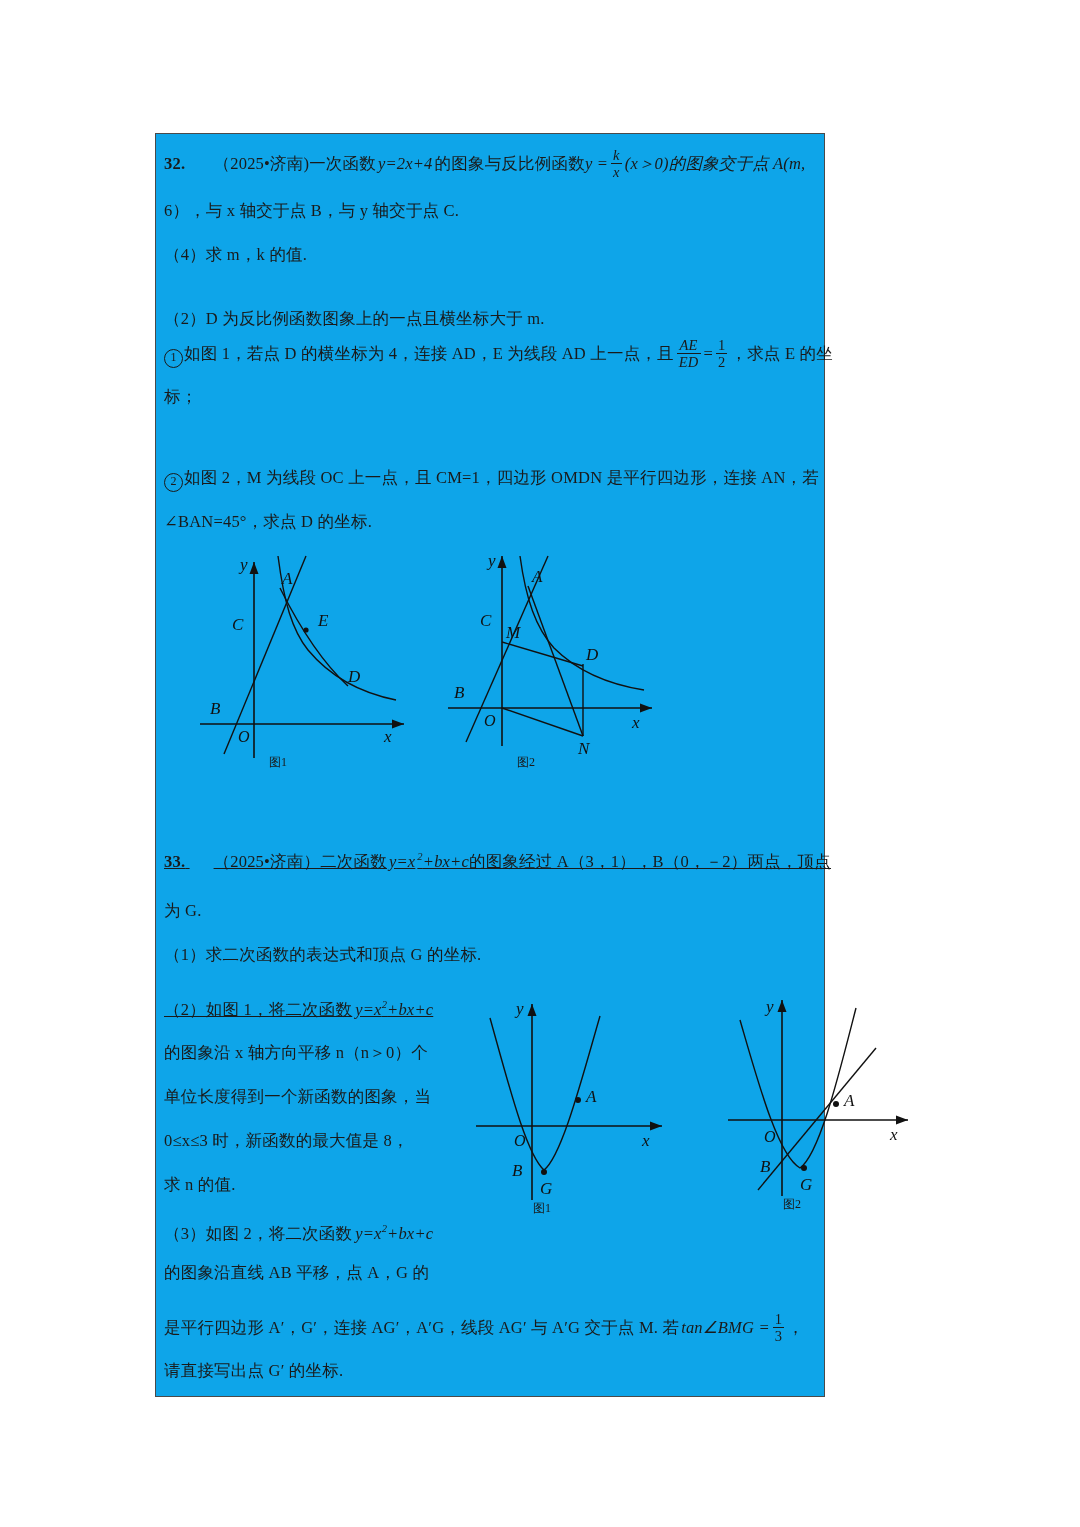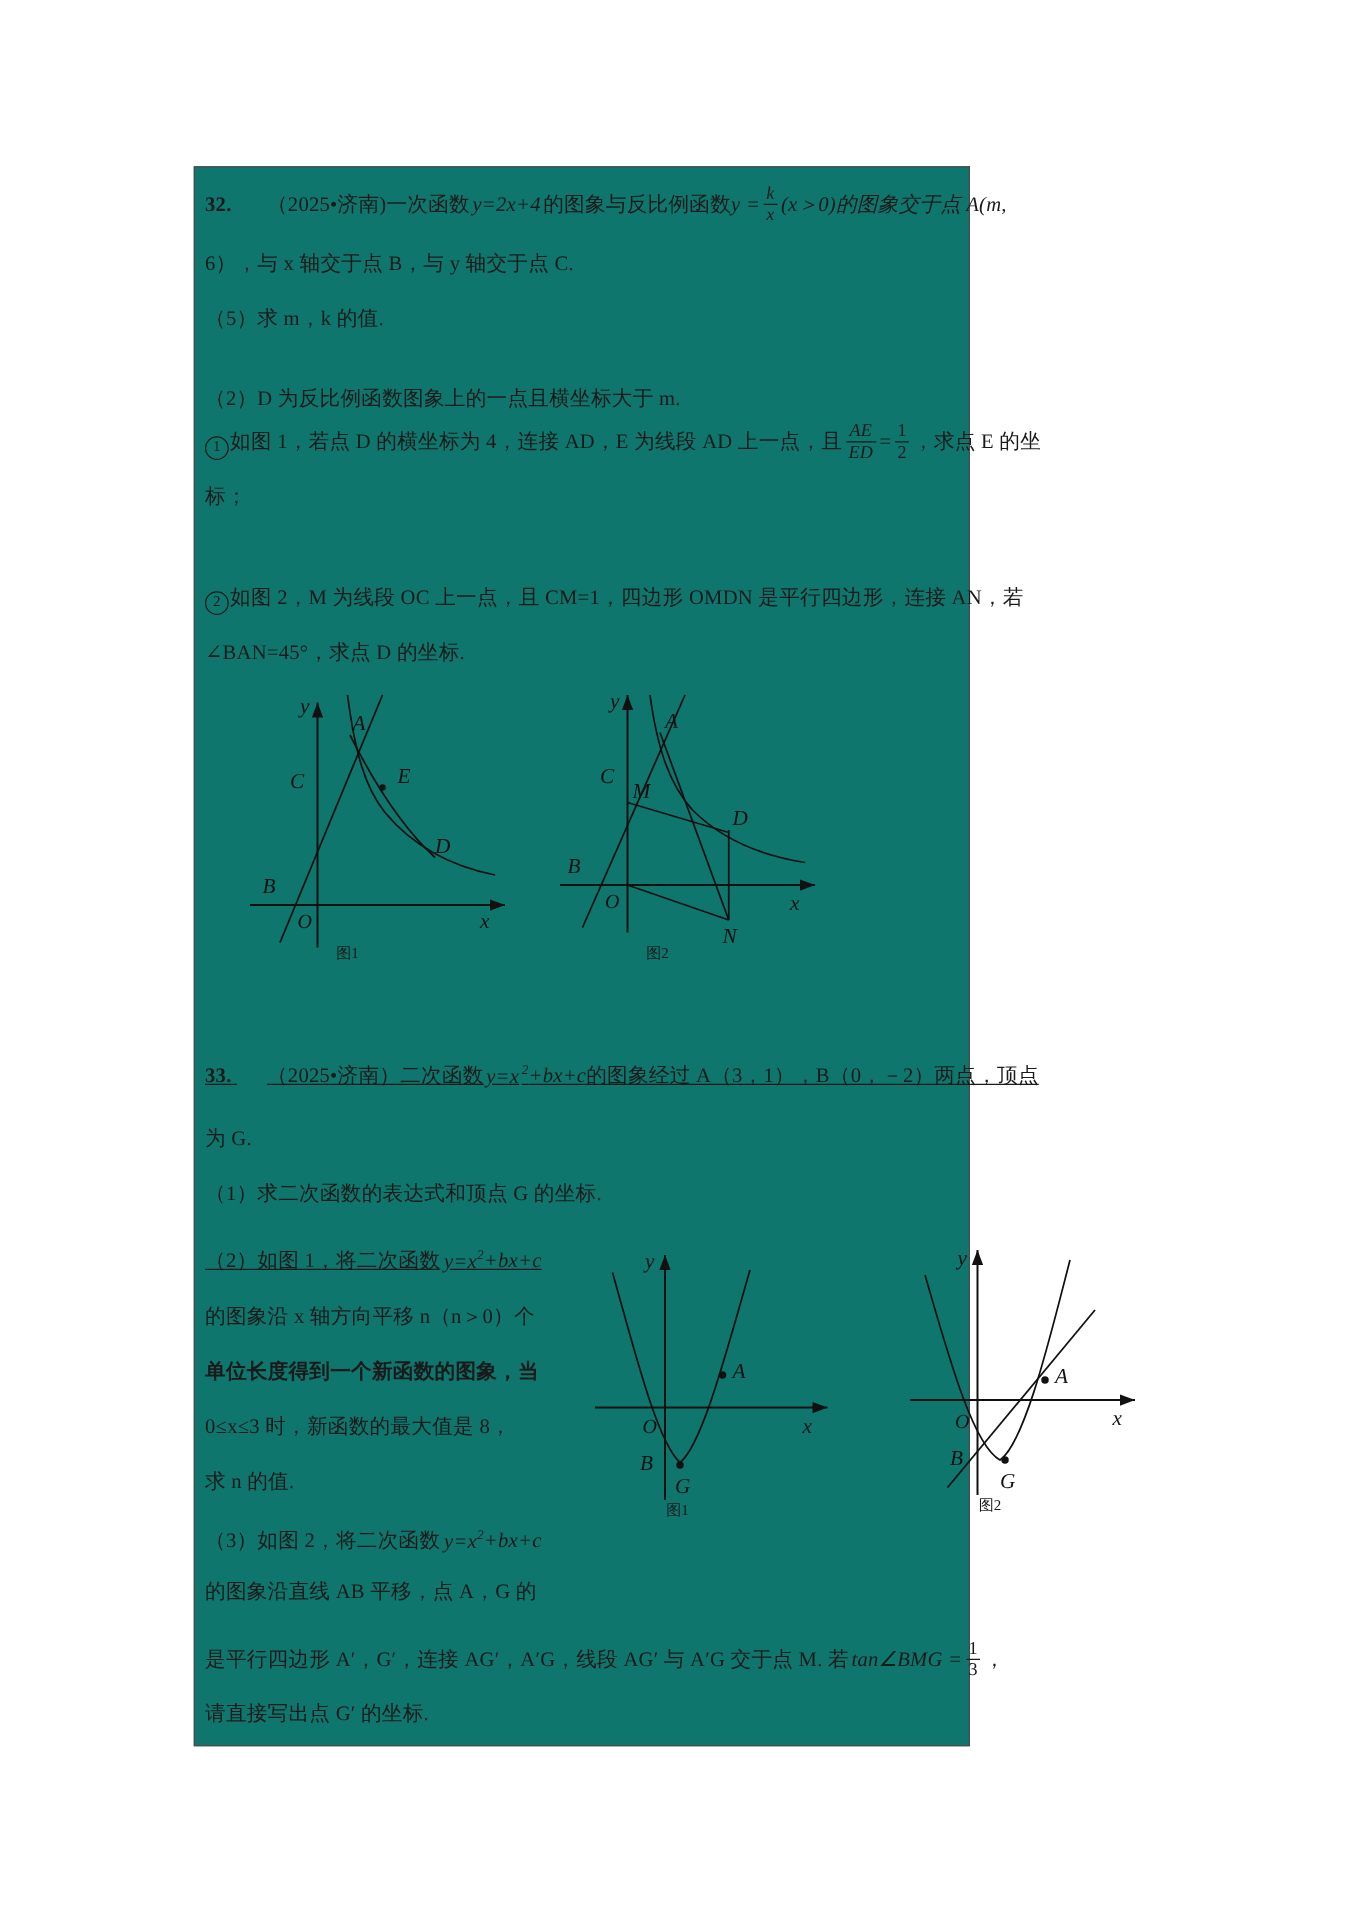--- a/index.html
+++ b/index.html
@@ -7,24 +7,24 @@
     width:1080px;height:1527px;
     font-family:"Liberation Serif","DejaVu Serif",serif;
     color:#1a1a1a;
     -webkit-font-smoothing:antialiased;
   }
   .page{position:relative;width:1080px;height:1527px;overflow:hidden;background:#fff;}
 
   .frame{
     position:absolute;
     left:155px;top:133px;
-    width:621px;height:1264px;
+    width:670px;height:1264px;
     border:1.6px solid #4a4a4a;
     box-sizing:border-box;
-    background:#0f766e;
+    background:#0ea5e9;
   }
 
   .content{position:absolute;left:0;top:0;width:769px;height:1264px;}
 
   
   .ln{
     position:absolute;
     font-size:16.5px;
     line-height:22px;
     white-space:nowrap;
@@ -76,21 +76,21 @@
   <div class="frame">
     <div class="content">
 
       <div class="ln" style="left:8px;top:14px;">
         <span class="bold">32.</span>
         <span style="display:inline-block;width:24px;"></span><span>（2025•济南)一次函数</span><span class="it" style="margin:0 2px;">y=2x+4</span><span>的图象与反比例函数</span><span class="it">y =</span><span class="frac"><span class="num it">k</span><span class="den it">x</span></span><span class="it">(x＞0)的图象交于点</span><span class="it" style="margin-left:4px;">A(m,</span>
       </div>
 
       <div class="ln" style="left:8px;top:66px;">6），与 x 轴交于点 B，与 y 轴交于点 C.</div>
 
-      <div class="ln" style="left:8px;top:110px;">（5）求 m，k 的值.</div>
+      <div class="ln" style="left:8px;top:110px;">（4）求 m，k 的值.</div>
 
       <div class="ln" style="left:8px;top:154px;margin-top:20px;">（2）D 为反比例函数图象上的一点且横坐标大于 m.</div>
 
       <div class="ln" style="left:8px;top:204px;">
         <span class="circ">1</span><span>如图 1，若点 D 的横坐标为 4，连接 AD，E 为线段 AD 上一点，且</span><span class="frac"><span class="num it">AE</span><span class="den it">ED</span></span><span>=</span><span class="frac"><span class="num">1</span><span class="den">2</span></span><span>，求点 E 的坐</span>
       </div>
 
       <div class="ln" style="left:8px;top:252px;">标；</div>
 
       <div class="ln" style="left:8px;top:333px;">
@@ -169,21 +169,21 @@
 
       <div class="ln" style="left:8px;top:766px;">为 G.</div>
 
       <div class="ln" style="left:8px;top:810px;">（1）求二次函数的表达式和顶点 G 的坐标.</div>
 
       <div class="ln" style="left:8px;top:860px;text-decoration:underline;">
         <span>（2）如图 1，将二次函数</span><span class="it" style="margin-left:3px;">y=x</span><span class="sup">2</span><span class="it">+bx+c</span>
       </div>
 
       <div class="ln" style="left:8px;top:908px;">的图象沿 x 轴方向平移 n（n＞0）个</div>
-      <div class="ln" style="left:8px;top:952px;font-weight:bold;">单位长度得到一个新函数的图象，当</div>
+      <div class="ln" style="left:8px;top:952px;">单位长度得到一个新函数的图象，当</div>
       <div class="ln" style="left:8px;top:996px;">0≤x≤3 时，新函数的最大值是 8，</div>
       <div class="ln" style="left:8px;top:1040px;text-align:center;">求 n 的值.</div>
 
       <div class="ln" style="left:8px;top:1084px;">
         <span>（3）如图 2，将二次函数</span><span class="it" style="margin-left:3px;">y=x</span><span class="sup">2</span><span class="it">+bx+c</span>
       </div>
 
       <div class="ln" style="left:8px;top:1128px;">的图象沿直线 AB 平移，点 A，G 的</div>
 
       <div class="ln" style="left:8px;top:1178px;">

